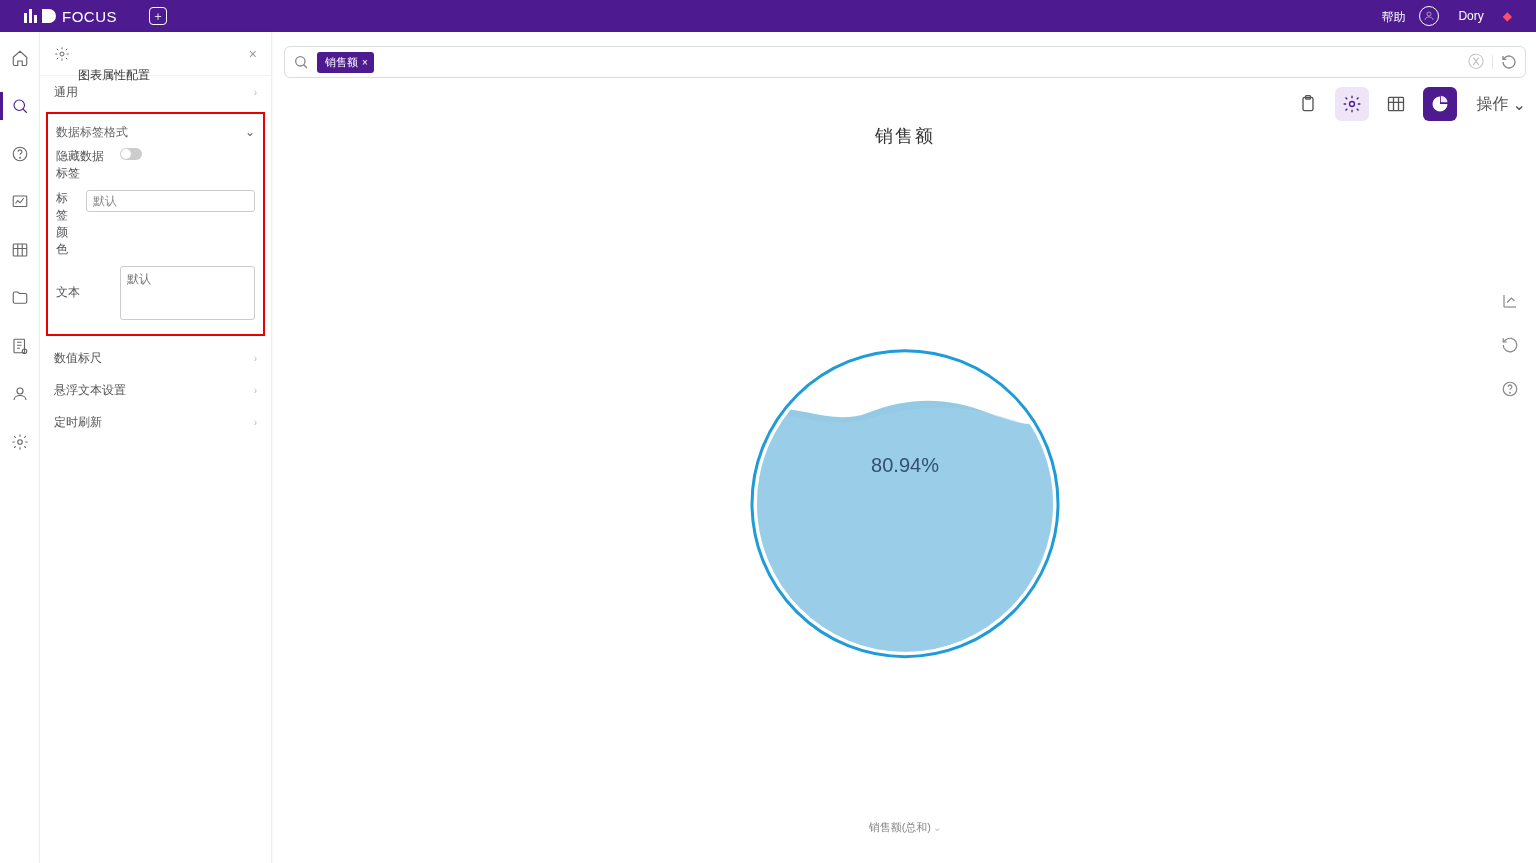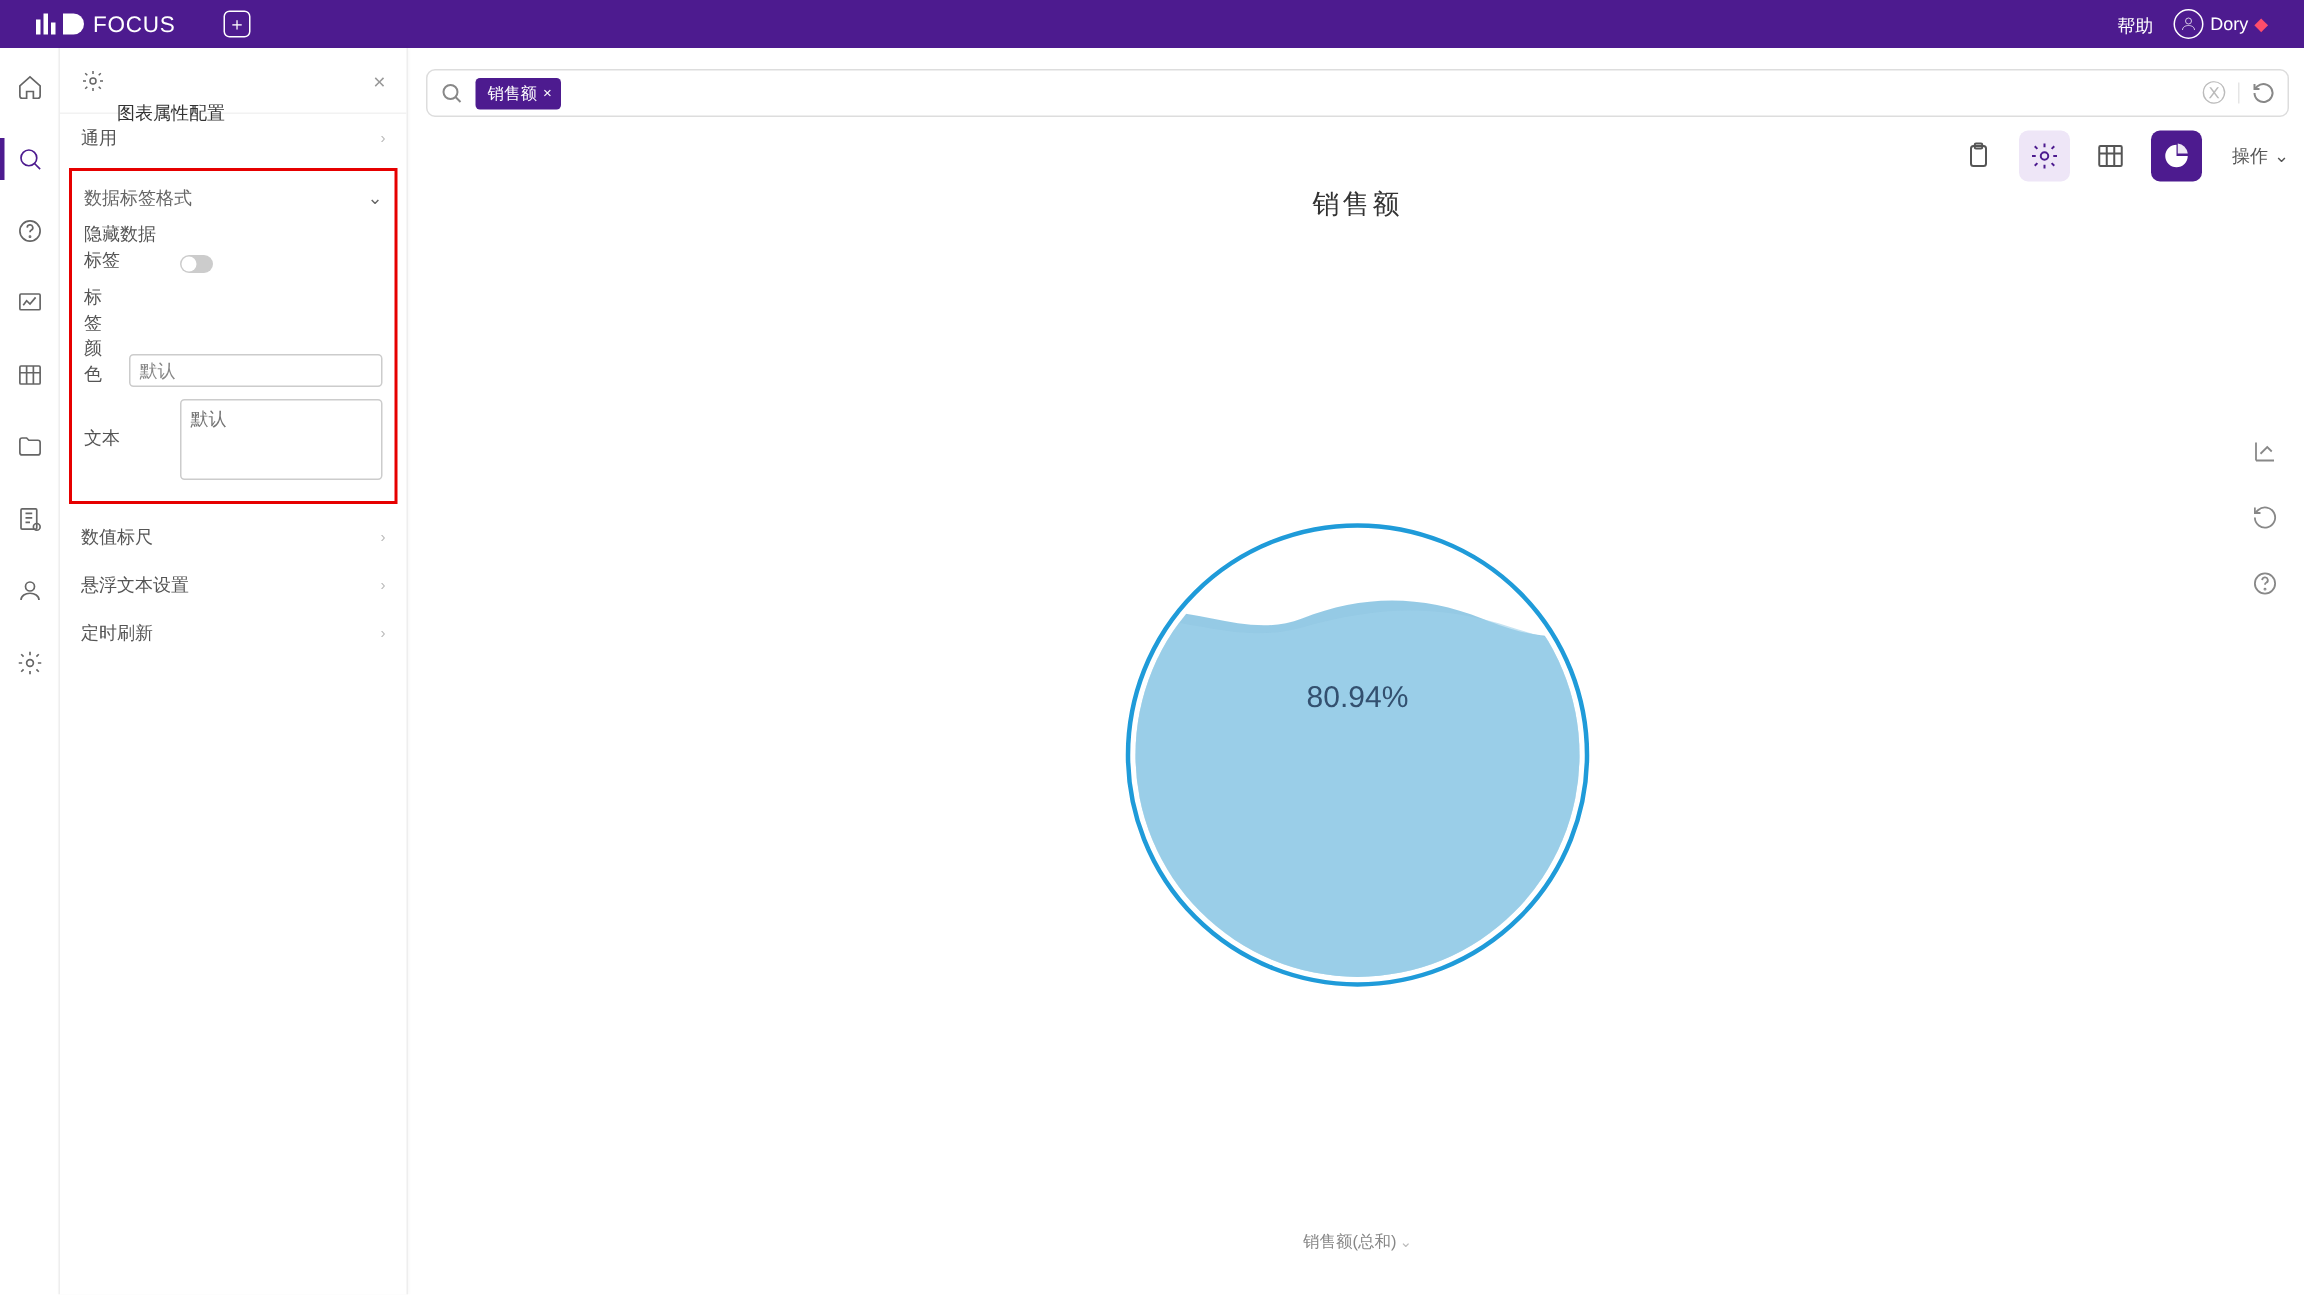--- a/index.html
+++ b/index.html
@@ -9,21 +9,21 @@
 .logo-area { display: flex; align-items: center; gap: 6px; }
 .logo-bars { display: flex; align-items: flex-end; gap: 2px; }
 .logo-bars span { width: 3px; background: #fff; display: block; }
 .logo-bars span:nth-child(1){height:10px}
 .logo-bars span:nth-child(2){height:14px}
 .logo-bars span:nth-child(3){height:8px}
 .logo-half { width: 14px; height: 14px; border-radius: 0 7px 7px 0; background: #fff; margin-left:-1px; }
 .logo-text { font-size: 15px; font-weight: 500; letter-spacing: 0.5px; }
 .top-plus { margin-left: 32px; width:18px; height:18px; border:1.5px solid #fff; border-radius:4px; display:flex; align-items:center; justify-content:center; font-size:12px; }
 .top-right { margin-left: auto; display: flex; align-items: flex-end; gap: 14px; font-size: 12px; }
-.avatar-wrap { display:flex; align-items:center; gap:4px; }
+.avatar-wrap { display:flex; align-items:center; gap:19px; }
 .avatar { width:20px; height:20px; border:1.5px solid #fff; border-radius:50%; display:flex; align-items:center; justify-content:center; }
 .avatar svg { width:12px; height:12px; }
 .gem { color:#ff4d6a; font-size:12px; }
 
 .body { display:flex; height:calc(863px - 32px); }
 
 .rail { width:40px; border-right:1px solid #eee; display:flex; flex-direction:column; align-items:center; padding-top:16px; gap:28px; position:relative; }
 .rail-item { width:20px; height:20px; color:#666; display:flex; align-items:center; justify-content:center; cursor:pointer; }
 .rail-item.active::before { content:""; position:absolute; left:0; width:3px; height:28px; background:#4d1b8f; }
 .rail-item.active { color:#4d1b8f; }
@@ -33,21 +33,21 @@
 .config-header { height:44px; display:flex; align-items:center; padding:0 14px; gap:8px; border-bottom:1px solid #f2f2f2; }
 .config-header svg { width:16px; height:16px; stroke:#666; fill:none; stroke-width:1.5; }
 .config-title { flex:1; color:#333;margin-top:44px; }
 .close-x { color:#999; font-size:14px; cursor:pointer; }
 .section-row { height:32px; display:flex; align-items:center; padding:0 14px; cursor:pointer; }
 .section-row .label { flex:1; }
 .section-row .chev { color:#bbb; font-size:10px; }
 .expanded-box { border:2px solid #e60000; margin:4px 6px 6px 6px; padding:6px 6px 10px 6px; }
 .expanded-box .sec-head { display:flex; align-items:center; height:24px; padding:0 2px; color:#666; }
 .expanded-box .sec-head .label{flex:1;}
-.form-row { display:flex; align-items:flex-end; padding:4px 2px; gap:8px; }
+.form-row { display:flex; align-items:flex-start; padding:4px 2px; gap:8px; }
 .form-row .fl { width:56px; color:#555; }
 .form-row.tall { align-items:flex-start; padding-top:4px; }
 .form-row.tall .fl { padding-top:18px; }
 .toggle { width:22px; height:12px; background:#ccc; border-radius:6px; position:relative; }
 .toggle::after { content:""; position:absolute; left:1px; top:1px; width:10px; height:10px; background:#fff; border-radius:50%; }
 .inp { flex:1; height:22px; border:1px solid #ccc; border-radius:3px; padding:0 6px; font-size:12px; color:#888; }
 .txt { flex:1; height:54px; border:1px solid #ccc; border-radius:3px; padding:4px 6px; font-size:12px; color:#888; resize:none; }
 
 .main { flex:1; position:relative; padding:14px 10px 0 12px; display:flex; flex-direction:column; }
 .searchbar { height:32px; border:1px solid #ddd; border-radius:6px; display:flex; align-items:center; padding:0 8px; gap:8px; }
@@ -57,21 +57,21 @@
 .searchbar .spacer { flex:1; }
 .sb-icon { width:16px; height:16px; color:#bbb; display:flex; align-items:center; justify-content:center; }
 .sb-sep { width:1px; height:14px; background:#e5e5e5; }
 
 .toolbar-row { height:44px; display:flex; align-items:center; justify-content:flex-end; gap:10px; padding-top:8px; }
 .tb-btn { width:34px; height:34px; border-radius:6px; display:flex; align-items:center; justify-content:center; color:#555; cursor:pointer; }
 .tb-btn.sel { background:#eee6f7; color:#4d1b8f; }
 .tb-btn.primary { background:#4d1b8f; color:#fff; }
 .tb-btn svg { width:20px; height:20px; stroke:currentColor; fill:none; stroke-width:1.6; }
 .tb-btn.primary svg { fill:#fff; stroke:none; }
-.ops { font-size:12px; color:#555; display:flex; align-items:center; gap:4px; margin-left:10px; cursor:pointer; }
+.ops { font-size:16px; color:#555; display:flex; align-items:center; gap:4px; margin-left:10px; cursor:pointer; }
 
 .chart-area { flex:1; position:relative; }
 .chart-title { text-align:center; font-size:18px; color:#333; margin-top:2px; letter-spacing:2px; }
 .liquid-wrap { position:absolute; left:50%; top:50%; transform:translate(-50%,-46%); }
 .chart-bottom { position:absolute; bottom:28px; left:0; right:0; text-align:center; font-size:11px; color:#888; }
 .chart-bottom .dd { color:#bbb; font-size:10px; margin-left:2px; }
 
 .side-tools { position:absolute; right:0; top:170px; display:flex; flex-direction:column; gap:26px; align-items:center; width:32px; }
 .side-tools .st { width:18px; height:18px; color:#888; cursor:pointer; }
 .side-tools .st svg { width:18px; height:18px; stroke:currentColor; fill:none; stroke-width:1.6; }

